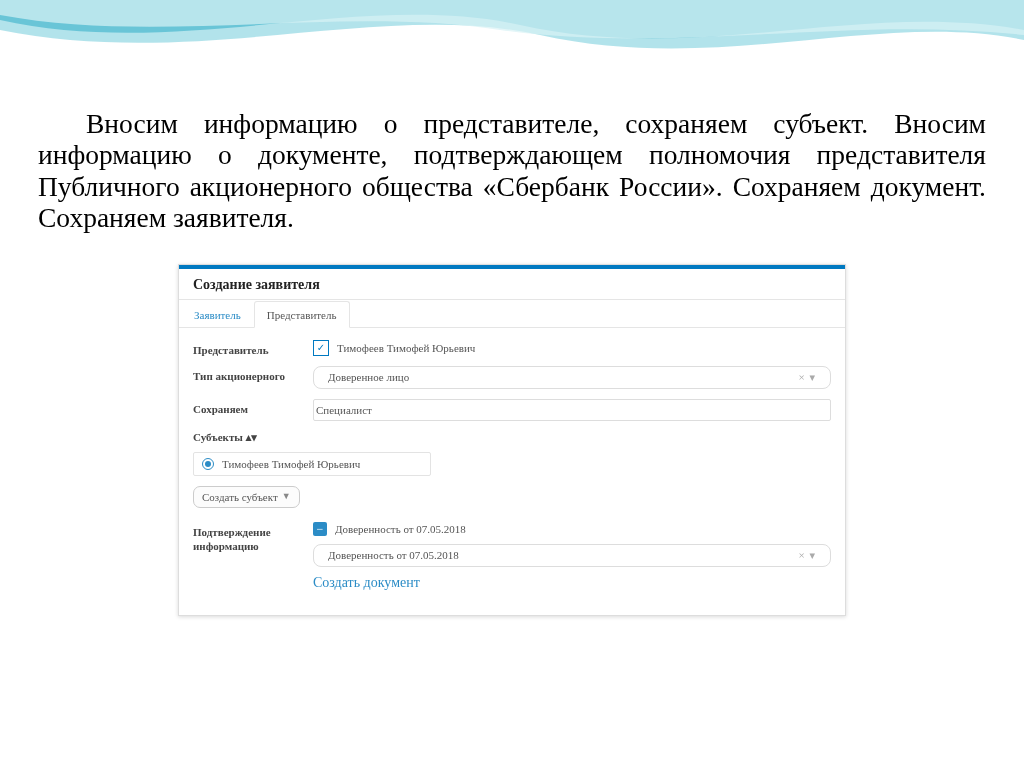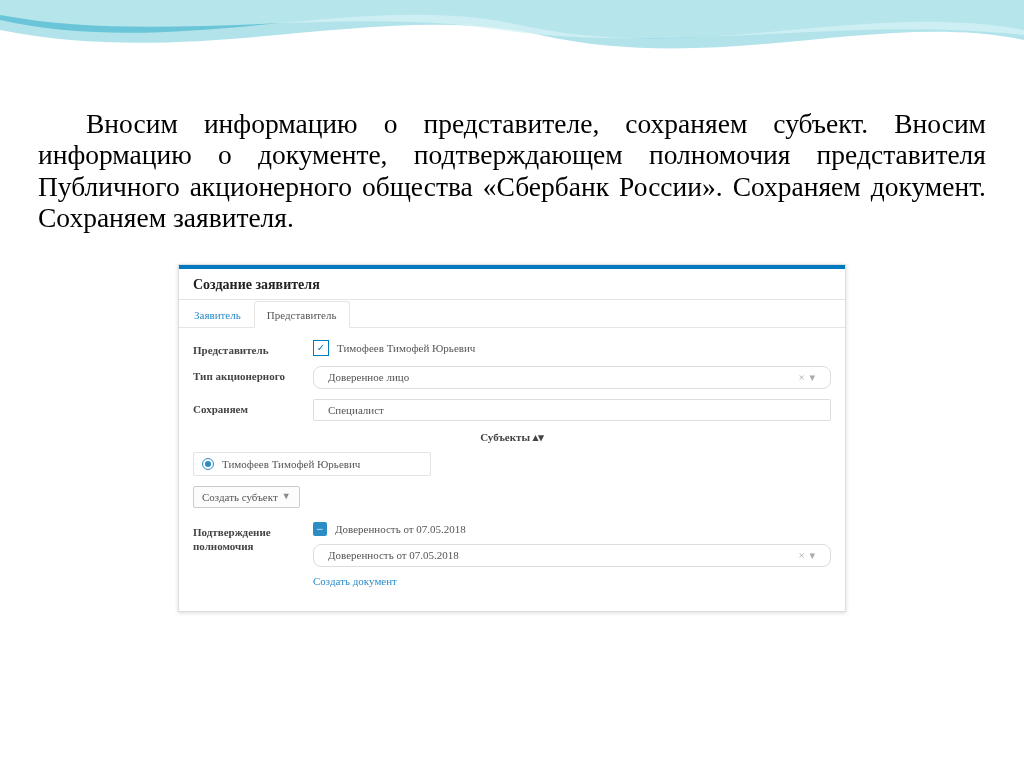--- a/index.html
+++ b/index.html
@@ -118,31 +118,30 @@
     background:#fff;
   }
   .select-fake .clr{
     color:#aaa;
     font-size:11px;
     letter-spacing:1px;
   }
   .text-input{
     border:1px solid #ddd;
     border-radius:2px;
-    padding:4px 14px;
+    padding:4px 2px;
     min-width:400px;
     color:#555;
     background:#fff;
   }
   .subsection-title{
     font-size:11px;
     font-weight:bold;
     color:#444;
     margin:6px 0 8px 0;
-    text-align:center;
   }
   .subject-row{
     display:flex;
     align-items:center;
     gap:8px;
     border:1px solid #e3e3e3;
     padding:5px 8px;
     border-radius:2px;
     margin-bottom:10px;
     width:fit-content;
@@ -164,21 +163,21 @@
     background:#2b8cc6;
   }
   .btn-outline{
     display:inline-flex;
     align-items:flex-start;
     gap:4px;
     border:1px solid #ccc;
     padding:4px 8px;
     font-size:11px;
     color:#555;
-    border-radius:2px;
+    border-radius:7px;
     background:#fcfcfc;
     margin-bottom:14px;
   }
   .btn-outline .chev{
     font-size:9px;
     color:#888;
   }
   .minus-chip{
     width:14px;height:14px;
     background:#2b8cc6;
@@ -193,21 +192,21 @@
   .doc-line{
     display:flex;
     align-items:center;
     gap:8px;
     margin-bottom:8px;
     font-size:11px;
     color:#555;
   }
   .link{
     color:#2b8cc6;
-    font-size:11px;
+    font-size:14px;
     cursor:pointer;
   }
 </style>
 </head>
 <body>
 
 <svg class="wave-bg" viewBox="0 0 1024 70" preserveAspectRatio="none">
   <path d="M0,20 C180,60 360,-10 520,25 C700,65 860,0 1024,30 L1024,0 L0,0 Z" fill="#2aa7c4" opacity="0.85"></path>
   <path d="M0,30 C200,70 380,0 540,35 C720,75 880,10 1024,40 L1024,0 L0,0 Z" fill="#7fd1de" opacity="0.6"></path>
   <path d="M0,15 C160,45 340,5 500,30 C680,55 840,15 1024,35 L1024,0 L0,0 Z" fill="#d9f2f5" opacity="0.7"></path>
@@ -261,21 +260,21 @@
         <div class="radio"></div>
         <span>Тимофеев Тимофей Юрьевич</span>
       </div>
 
       <div class="btn-outline">
         <span>Создать субъект</span>
         <span class="chev">▼</span>
       </div>
 
       <div class="row">
-        <div class="lbl" style="line-height:1.25;">Подтверждение полномочия</div>
+        <div class="lbl" style="line-height:1.25;">Подтверждение информацию</div>
         <div class="val">
           <div class="doc-line">
             <div class="minus-chip">−</div>
             <span>Доверенность от 07.05.2018</span>
           </div>
           <div class="select-fake" style="margin-bottom:8px;">
             <span>Доверенность от 07.05.2018</span>
             <span class="clr">× ▾</span>
           </div>
           <span class="link">Создать документ</span>

